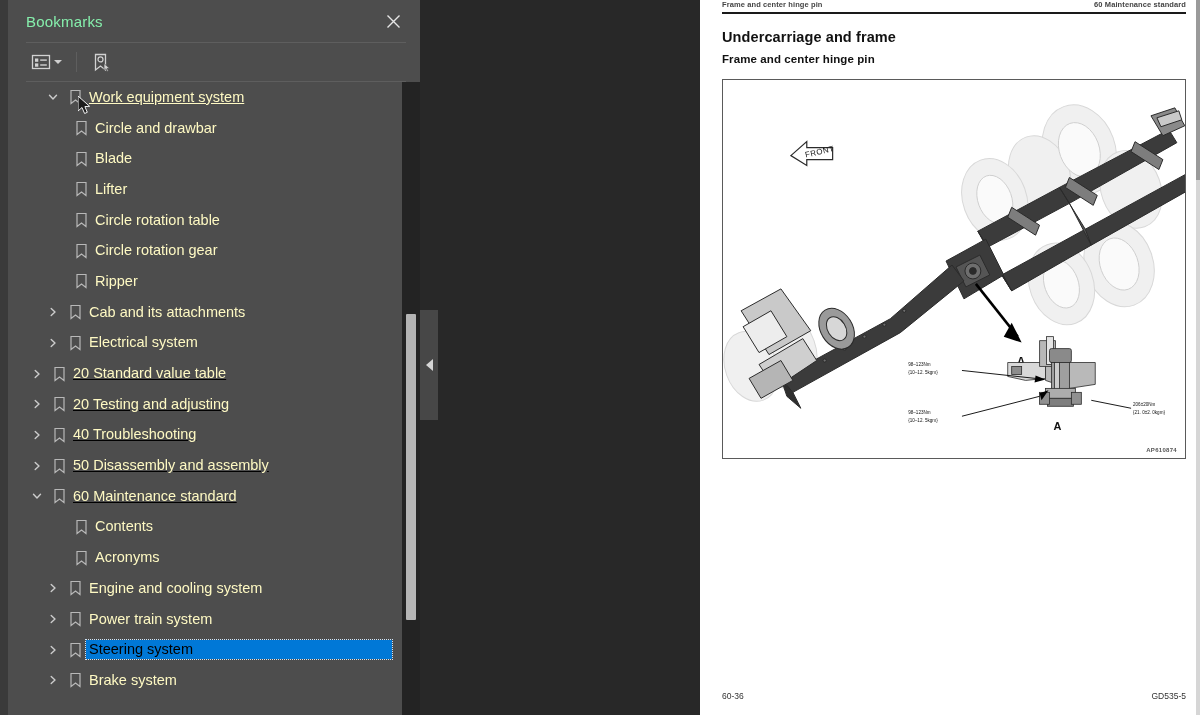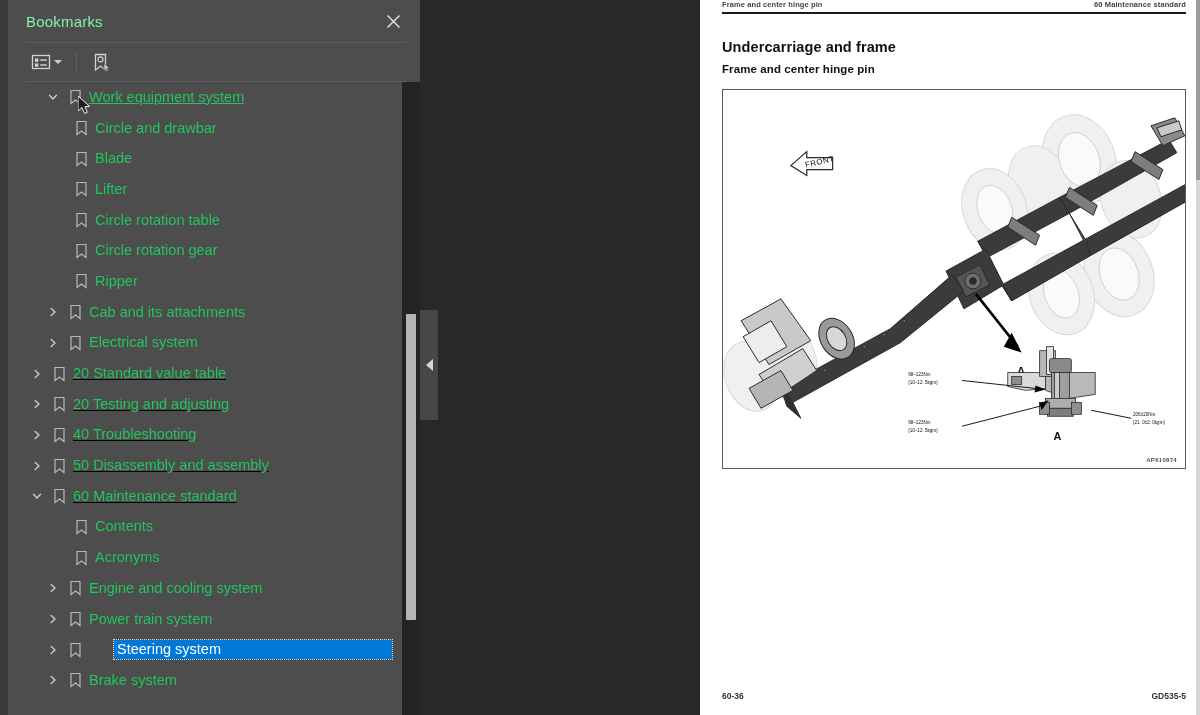--- a/index.html
+++ b/index.html
@@ -65,28 +65,27 @@
     padding-right: 10px;
     cursor: pointer;
     position: relative;
   }
   .twisty {
     width: 22px; flex: 0 0 22px; display: flex; align-items: center; justify-content: center;
   }
   .twisty svg { display: block; }
   .bmk-ico { width: 22px; flex: 0 0 22px; display: flex; align-items: center; justify-content: center; }
   .node-label {
-    font-size: 14.5px; color: #22c55e; white-space: nowrap;
+    font-size: 14.5px; color: #fef9c3; white-space: nowrap;
     padding: 1px 3px 2px 3px;
   }
   .node.selected .node-label {
-    background: #0078d7; color: #ffffff;
+    background: #0078d7; color: #000000;
     outline: 1px dotted #cfe4f7; outline-offset: 0px;
     flex: 1 1 auto;
-    margin-left: 28px;
   }
   .node.hovered .node-label { text-decoration: underline; }
 
   
   .d0 { padding-left: 18px; text-decoration: underline; }
   .d1 { padding-left: 34px; }
   .d2 { padding-left: 40px; }
 
   
   #tree-scrollbar {
@@ -127,39 +126,39 @@
     padding: 0 50px 0 22px;
   }
   #page-header {
     display: flex; align-items: flex-end; justify-content: space-between;
     font-size: 7.5px; color: #444; font-weight: bold; letter-spacing: .1px;
     padding-bottom: 3px;
   }
   #header-rule { height: 2px; background: #1a1a1a; }
   #doc-h1 {
     font-size: 14.5px; font-weight: bold; color: #111;
-    margin-top: 25px; letter-spacing: .1px;
+    margin-top: 15px; letter-spacing: .1px;
   }
   #doc-h2 {
     font-size: 11.5px; font-weight: bold; color: #111;
     margin-top: 8px; letter-spacing: .1px;
   }
   #figure-box {
     margin-top: 14px; height: 380px;
     border: 1px solid #5a5a5a; background: #fff;
     position: relative; overflow: hidden;
   }
   #figure-id {
     position: absolute; right: 8px; bottom: 5px;
     font-size: 6px; color: #555; font-weight: bold; letter-spacing: .3px;
   }
   #page-footer {
     position: absolute; left: 22px; right: 50px; bottom: 14px;
     display: flex; justify-content: space-between;
-    font-size: 8.5px; font-weight: bold; color: #333;
+    font-size: 8.5px; font-weight: normal; color: #333;
   }
 
   
   #viewer-scroll {
     position: absolute; right: 0; top: 0; width: 4px; height: 715px;
     background: #d6d6d6;
   }
   #viewer-scroll-thumb {
     position: absolute; left: 0; top: 0; width: 4px; height: 180px;
     background: #9a9a9a;

